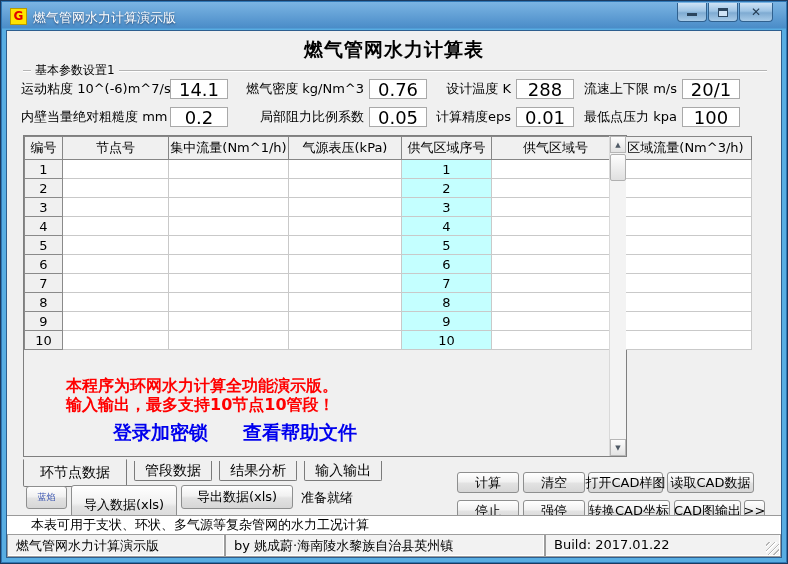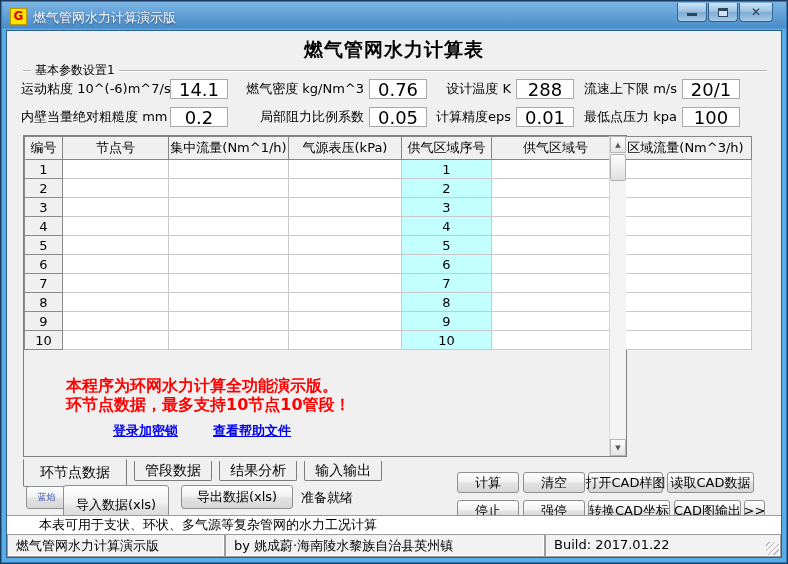--- a/index.html
+++ b/index.html
@@ -68,47 +68,47 @@
     color:#4f5a66; font-size:7px; display:flex; align-items:center; justify-content:center; }
   .sbtn.up { top:0; } .sbtn.down { bottom:0; }
   .sthumb { position:absolute; left:0; top:18px; width:16px; height:27px;
     background:linear-gradient(180deg,#fdfdfd,#e0e0e0); border:1px solid #b0b0b0; border-radius:2px; }
 
   .notice { position:absolute; left:1px; top:214px; width:726px; }
   .notice-line { padding-left:41px; font-size:16px; font-weight:bold; color:#ff0000;
     line-height:19px; white-space:nowrap; }
   .notice-line.first { margin-top:26px; }
   .links-row { margin-top:6px; padding-left:88px; }
-  .demo-link { display:inline-block; color:#0000ee; font-size:13px; font-weight:bold;
-    text-decoration:underline; margin-right:30px; cursor:pointer; }
+  .demo-link { display:inline-block; color:#0000ee; font-size:19px; font-weight:bold;
+    margin-right:30px; cursor:pointer; }
 
   
   .tabstrip { position:absolute; left:16px; top:429px; height:24px; white-space:nowrap; }
   .tab { display:inline-block; vertical-align:top; text-align:center; font-size:14px;
     background:#f0f0f0; border:1px solid #7b7b7b; border-top:none;
     border-radius:0 0 2px 2px; padding:2px 10px 3px; margin-right:2px; color:#000; }
   .tab.active { padding:4px 16px 4px; margin-top:-1px; border-top:1px solid #f0f0f0; }
   .tab:not(.active) { margin-top:1px; padding-top:1px; height:20px; }
 
   
   .btn { position:absolute; background:linear-gradient(180deg,#ffffff 0%,#f1f1f1 45%,#e2e2e2 55%,#d6d6d6 100%);
     border:1px solid #8e8f8f; border-radius:3px; font-size:13px; color:#000;
     display:flex; align-items:center; justify-content:center; white-space:nowrap; cursor:default; }
   .btn-brand { left:19px; top:455px; width:41px; height:23px; font-size:9px; color:#3b55b0; }
-  .btn-import { left:56px; top:454px; width:106px; height:40px; }
+  .btn-import { left:64px; top:454px; width:106px; height:40px; }
   .btn-export { left:174px; top:454px; width:112px; height:24px; }
   .status-ready { position:absolute; left:294px; top:458px; font-size:13px; color:#000; }
 
   .btn-r1 { top:441px; height:21px; }
   .btn-r2 { top:469px; height:21px; }
 
   
   .info-strip { position:absolute; left:0; right:0; top:484px; height:20px;
     background:#ffffff; border-top:1px solid #9a9a9a; border-bottom:1px solid #9a9a9a;
-    font-size:13px; color:#000; line-height:18px; padding-left:32px; white-space:nowrap; }
+    font-size:13px; color:#000; line-height:18px; padding-left:24px; white-space:nowrap; }
   .statusbar { position:absolute; left:0; right:0; bottom:0; height:23px;
     background:#f2f2f2; display:flex; }
   .spanel { border:1px solid #9d9d9d; box-shadow:inset -1px -1px 0 #ffffff;
     font-size:13px; color:#000; padding:2px 0 0 8px; white-space:nowrap; overflow:hidden; }
   .sp1 { width:218px; } .sp2 { width:320px; } .sp3 { flex:1; position:relative; }
   .grip { position:absolute; right:1px; bottom:1px; width:13px; height:13px;
     background:repeating-linear-gradient(135deg,transparent 0 2px,#b5b5b5 2px 3px,#ffffff 3px 4px); }
 </style>
 </head>
 <body>
@@ -271,21 +271,21 @@
           <td class="datac"></td>
           <td class="regionc">10</td>
           <td class="datac"></td>
           <td class="datac"></td>
         </tr>
       </tbody>
         </table>
 
       <div class="notice">
         <div class="notice-line first">本程序为环网水力计算全功能演示版。</div>
-        <div class="notice-line">环节点数据，最多支持10节点10管段！</div>
+        <div class="notice-line">输入输出，最多支持10节点10管段！</div>
         <div class="links-row">
           <span class="demo-link">登录加密锁</span>
           <span class="demo-link">查看帮助文件</span>
         </div>
       </div>
 
       <div class="vscroll">
         <div class="sbtn up">
           <span>▲</span>
         </div>

